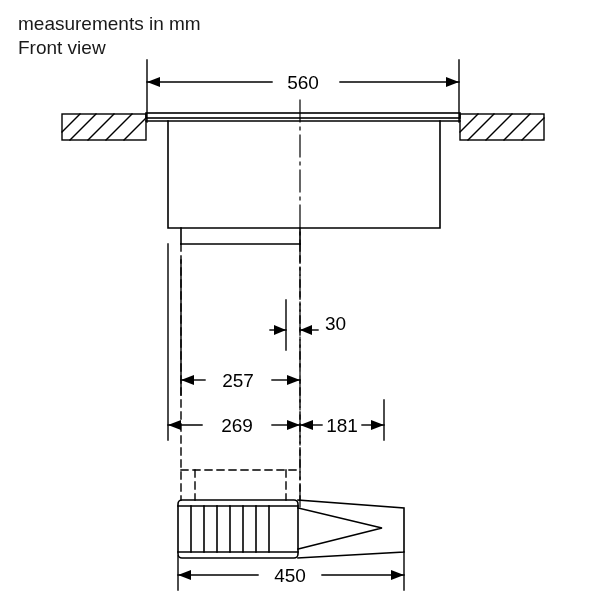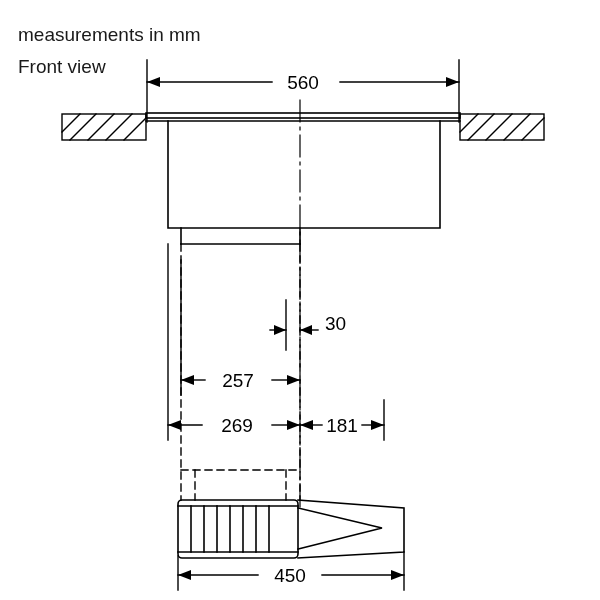--- a/index.html
+++ b/index.html
@@ -19,24 +19,23 @@
     position: relative;
     width: 600px;
     height: 600px;
   }
   .caption {
     position: absolute;
     font-size: 19px;
     line-height: 24px;
     color: #1a1a1a;
     white-space: pre;
-    margin-top: 11px;
   }
   #caption-1 { left: 18px; top: 12px; }
-  #caption-2 { left: 18px; top: 44px; text-align: right; }
+  #caption-2 { left: 18px; top: 36px; text-align: right; }
   svg { position: absolute; left: 0; top: 0; }
   text.dim {
     font-family: "Liberation Sans", sans-serif;
     font-size: 19px;
     fill: #000000;
   }
 </style>
 </head>
 <body>
 

